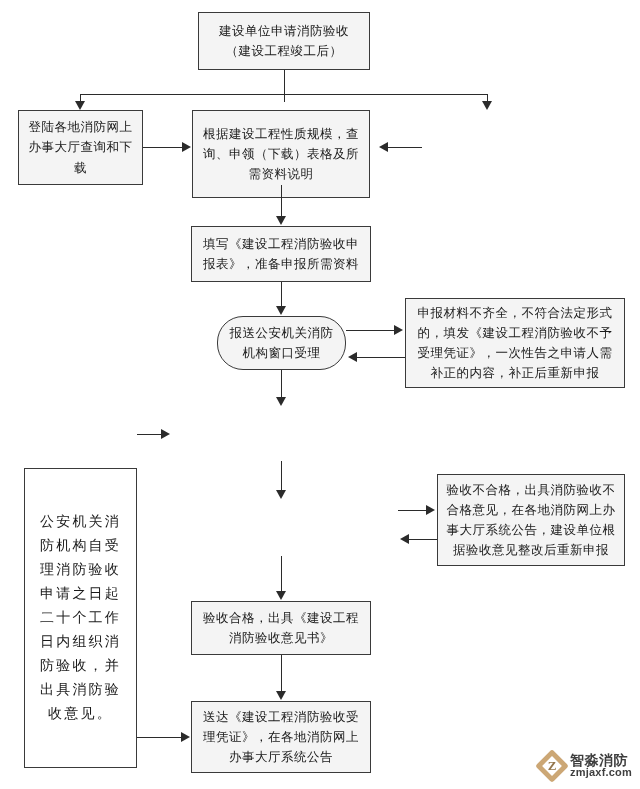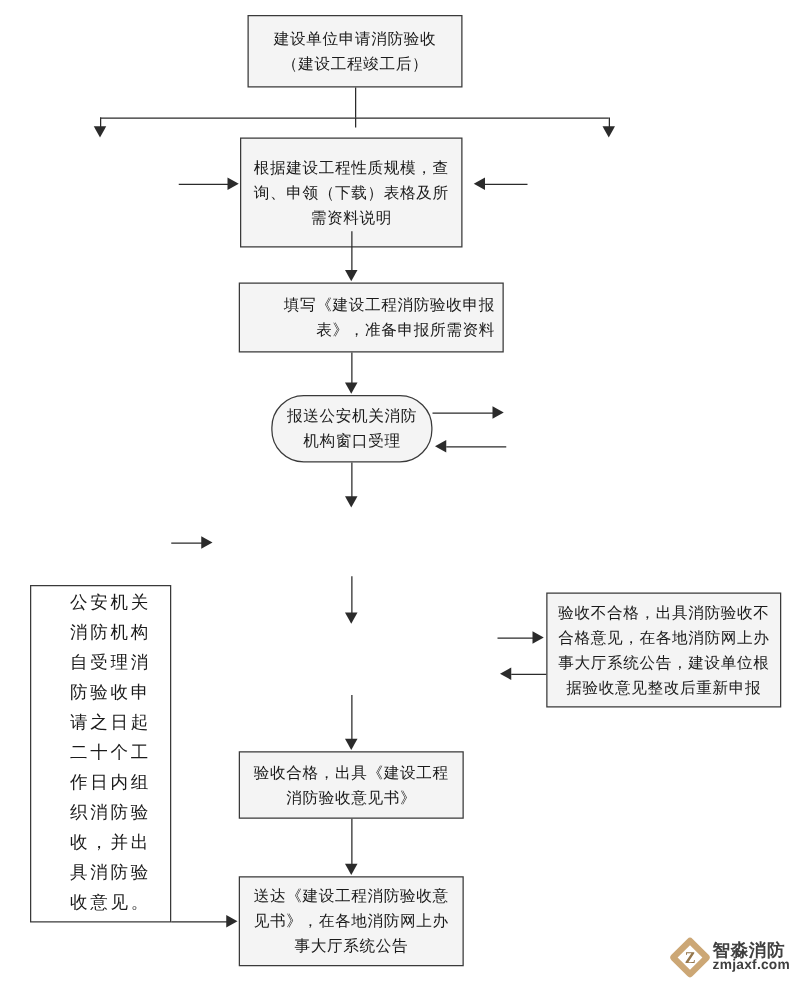--- a/index.html
+++ b/index.html
@@ -140,51 +140,57 @@
 </head>
 <body>
 
 <div id="canvas">
 
   <div class="node" style="left:198px; top:12px; width:172px; height:58px;">
     <span class="txt" style="white-space:pre-line;">建设单位申请消防验收
 （建设工程竣工后）</span>
   </div>
 
+  <div class="node" style="left:18px; top:110px; width:125px; height:75px;">
+    <span class="txt">登陆各地消防网上办事大厅查询和下载</span>
+  </div>
 
   <div class="node" style="left:192px; top:110px; width:178px; height:88px;">
     <span class="txt">根据建设工程性质规模，查询、申领（下载）表格及所需资料说明</span>
   </div>
 
 
-  <div class="node" style="left:191px; top:226px; width:212px; height:56px;text-align:right;">
+  <div class="node" style="left:191px; top:226px; width:180px; height:56px;">
     <span class="txt">填写《建设工程消防验收申报表》，准备申报所需资料</span>
   </div>
 
   <div class="node" style="left:217px; top:316px; width:129px; height:54px;border-radius:26px;">
     <span class="txt">报送公安机关消防机构窗口受理</span>
   </div>
 
-
-
-  <div class="node tall" style="left:24px; top:468px; width:113px; height:270px;padding-left:24px;">
+  <div class="node" style="left:405px; top:298px; width:220px; height:90px;">
+    <span class="txt">申报材料不齐全，不符合法定形式的，填发《建设工程消防验收不予受理凭证》，一次性告之申请人需补正的内容，补正后重新申报</span>
+  </div>
+
+
+  <div class="node tall" style="left:24px; top:468px; width:113px; height:300px;">
     <span class="txt">公安机关消防机构自受理消防验收申请之日起二十个工作日内组织消防验收，并出具消防验收意见。</span>
   </div>
 
 
   <div class="node" style="left:437px; top:474px; width:188px; height:92px;">
     <span class="txt">验收不合格，出具消防验收不合格意见，在各地消防网上办事大厅系统公告，建设单位根据验收意见整改后重新申报</span>
   </div>
 
   <div class="node" style="left:191px; top:601px; width:180px; height:54px;">
     <span class="txt">验收合格，出具《建设工程消防验收意见书》</span>
   </div>
 
   <div class="node" style="left:191px; top:701px; width:180px; height:72px;">
-    <span class="txt">送达《建设工程消防验收意见书》，在各地消防网上办事大厅系统公告</span>
+    <span class="txt">送达《建设工程消防验收受理凭证》，在各地消防网上办事大厅系统公告</span>
   </div>
 
   <div class="ln v" style="left:284px; top:70px; height:24px;"></div>
 
   <div class="ln h" style="left:80px; top:94px; width:407px;"></div>
 
   <div class="ln v" style="left:80px; top:94px; height:8px;"></div>
   <div class="arrow down" style="left:75px; top:101px;"></div>
 
   <div class="ln v" style="left:284px; top:94px; height:8px;"></div>

